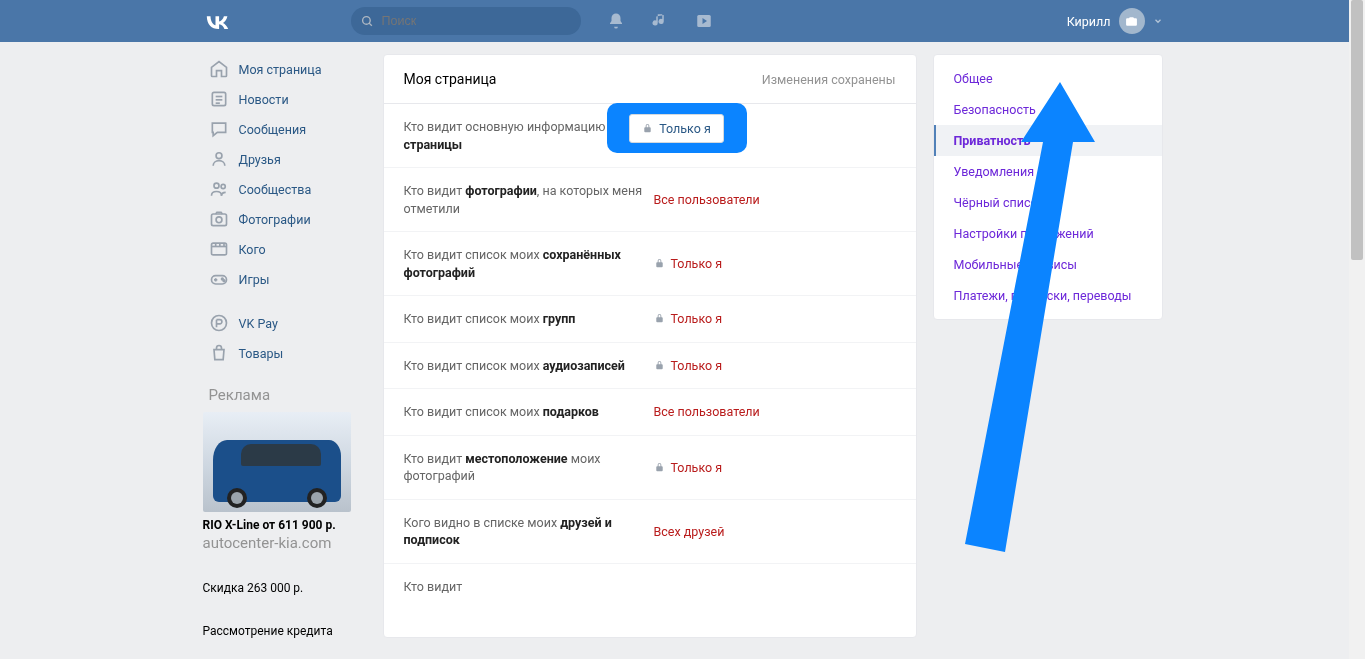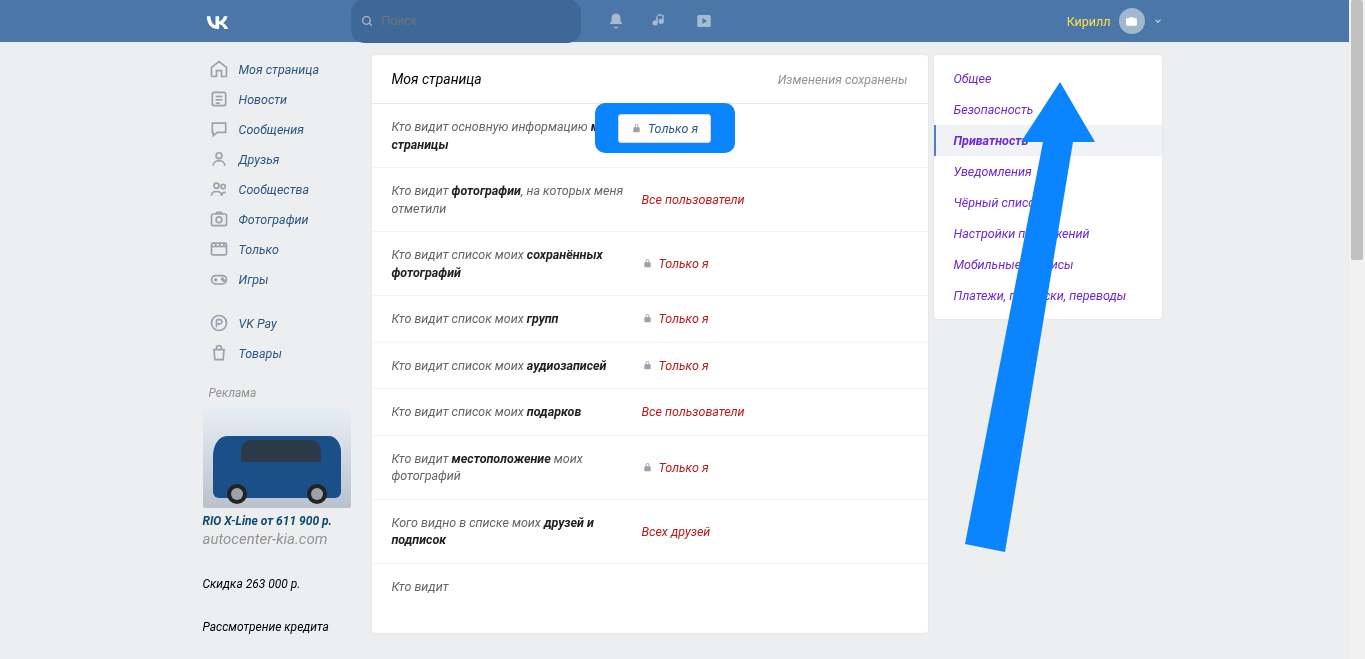--- a/index.html
+++ b/index.html
@@ -20,68 +20,67 @@
     width: 960px;
     margin: 0 auto;
     display: flex;
     align-items: center;
     height: 100%;
     position: relative;
   }
   .vk-logo { width: 28px; height: 16px; margin-right: 120px; }
   .vk-logo svg { display: block; }
   .searchbox {
-    width: 230px; height: 44px;
+    width: 230px; height: 28px;
     background: #3d6898;
     border-radius: 14px;
     display: flex; align-items: center;
     padding: 0 10px;
   }
   .searchbox input {
     background: transparent; border: none; outline: none;
     color: #aeb7c2; font-size: 12.5px; width: 100%;
     padding-left: 8px;
   }
   .searchbox svg { flex-shrink: 0; }
   .top-icons { display: flex; gap: 26px; margin-left: 26px; }
   .top-icon { width: 18px; height: 18px; opacity: .85; }
-  .top-right { margin-left: auto; display:flex; align-items:center; gap:8px; color:#fde047; font-size:12.5px;}
+  .top-right { margin-left: auto; display:flex; align-items:center; gap:8px; color:#ffffff; font-size:12.5px;}
   .avatar-cam { width:26px;height:26px;border-radius:50%;background:#a2b7cd;display:flex;align-items:center;justify-content:center; }
   .chev { width:10px;height:10px;opacity:.8;}
 
   .page {
     width: 960px; margin: 12px auto 0;
-    display: flex; gap: 4px;
+    display: flex; gap: 16px;
     position: relative;
-    font-style: italic;
   }
   .leftnav { width: 164px; flex-shrink:0; }
   .leftnav-item {
     display:flex; align-items:center; gap:10px;
     padding: 5px 6px; color:#2a5885; font-size:12.5px;
     cursor:pointer;
   }
   .leftnav-icon { width:20px; height:20px; display:flex; align-items:center; justify-content:center; color:#99a2ad;}
   .leftnav-sep { height:14px; }
-  .ad-lbl { color:#939393; font-size:12px; padding:4px 6px 8px;}
+  .ad-lbl { color:#939393; font-size:15px; padding:4px 6px 8px;}
   .ad-box { width:148px; }
   .ad-img {
     width:148px; height:100px;
     background: linear-gradient(180deg,#e8eef5 0%,#cdd6e0 55%,#b9c2cc 100%);
     border-radius:2px; position:relative; overflow:hidden;
   }
   .car {
     position:absolute; left:10px; right:10px; bottom:10px; height:62px;
     background:#1b4f8a; border-radius:14px 12px 6px 6px / 20px 16px 6px 6px;
   }
   .car::before{content:'';position:absolute;top:4px;left:28px;right:20px;height:22px;background:#2b3a47;border-radius:10px 10px 2px 2px;}
   .wheel{position:absolute;width:20px;height:20px;background:#222;border-radius:50%;bottom:-6px;}
   .wheel.l{left:14px}.wheel.r{right:14px}
   .wheel::after{content:'';position:absolute;inset:4px;border-radius:50%;background:#9aa3ab;}
-  .ad-title{font-size:12px;font-weight:700;color:#0c4a6e;padding:6px 0 2px;}
+  .ad-title{font-size:12px;font-weight:700;color:#000000;padding:6px 0 2px;}
   .ad-sub{font-size:15px;color:#939393;}
   .ad-line{font-size:12px;color:#000;padding-top:4px;margin-top:25px;}
 
   .main {
     flex:1; background:#fff; border:1px solid #e7e8ec; border-radius:4px;
     padding-bottom: 4px; position:relative;
   }
   .main-head{display:flex;justify-content:space-between;align-items:center;padding:16px 20px;border-bottom:1px solid #e7e8ec;}
   .main-title{font-size:14px;color:#000;}
   .saved-msg{font-size:12.5px;color:#939393;}
@@ -236,21 +235,21 @@
         <div class="leftnav-item">
           <span class="leftnav-icon">
             <svg viewBox="0 0 24 24" fill="none" stroke="currentColor" stroke-width="2">
               <rect x="3" y="5" width="18" height="14" rx="2"></rect>
               <line x1="3" y1="9" x2="21" y2="9"></line>
               <line x1="8" y1="5" x2="8" y2="9"></line>
               <line x1="13" y1="5" x2="13" y2="9"></line>
               <line x1="18" y1="5" x2="18" y2="9"></line>
             </svg>
           </span>
-          <span>Только</span>
+          <span>Кого</span>
         </div>
         <div class="leftnav-item">
           <span class="leftnav-icon">
             <svg viewBox="0 0 24 24" fill="none" stroke="currentColor" stroke-width="2">
               <rect x="3" y="8" width="18" height="10" rx="5"></rect>
               <line x1="8" y1="11" x2="8" y2="15"></line>
               <line x1="6" y1="13" x2="10" y2="13"></line>
               <circle cx="16" cy="12" r="1"></circle>
               <circle cx="18" cy="14" r="1"></circle>
             </svg>

